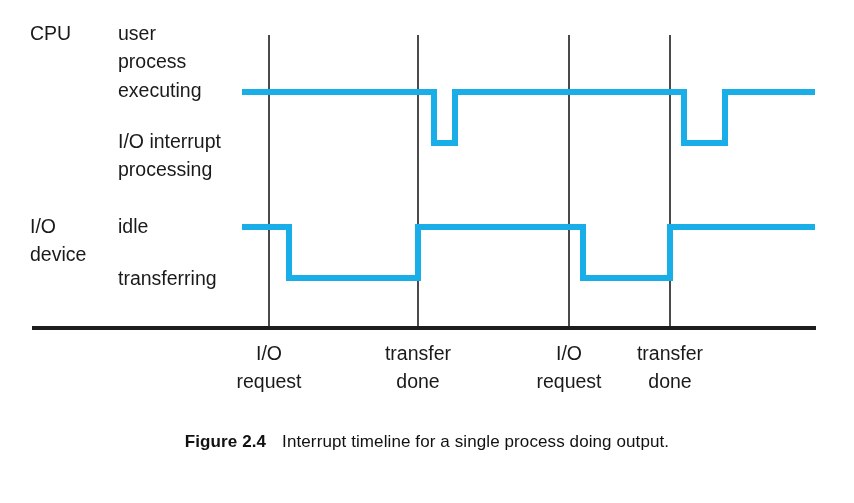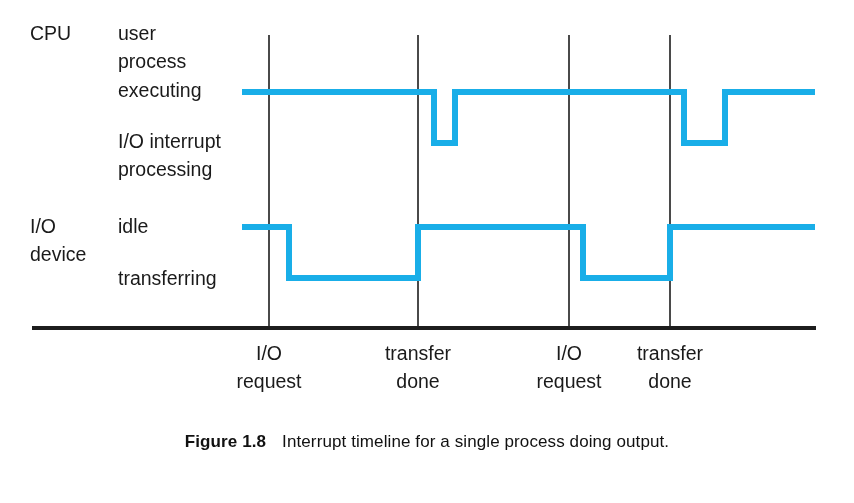--- a/index.html
+++ b/index.html
@@ -101,16 +101,16 @@
 
     <text class="tick-lbl" x="569" y="360">I/O</text>
     <text class="tick-lbl" x="569" y="388">request</text>
 
     <text class="tick-lbl" x="670" y="360">transfer</text>
     <text class="tick-lbl" x="670" y="388">done</text>
 
   </svg>
 
   <div class="caption">
-    <span class="cap-label">Figure 1.8</span><span class="cap-text">Interrupt timeline for a single process doing output.</span>
+    <span class="cap-label">Figure 2.4</span><span class="cap-text">Interrupt timeline for a single process doing output.</span>
   </div>
 
 </div>
 
 </body></html>

